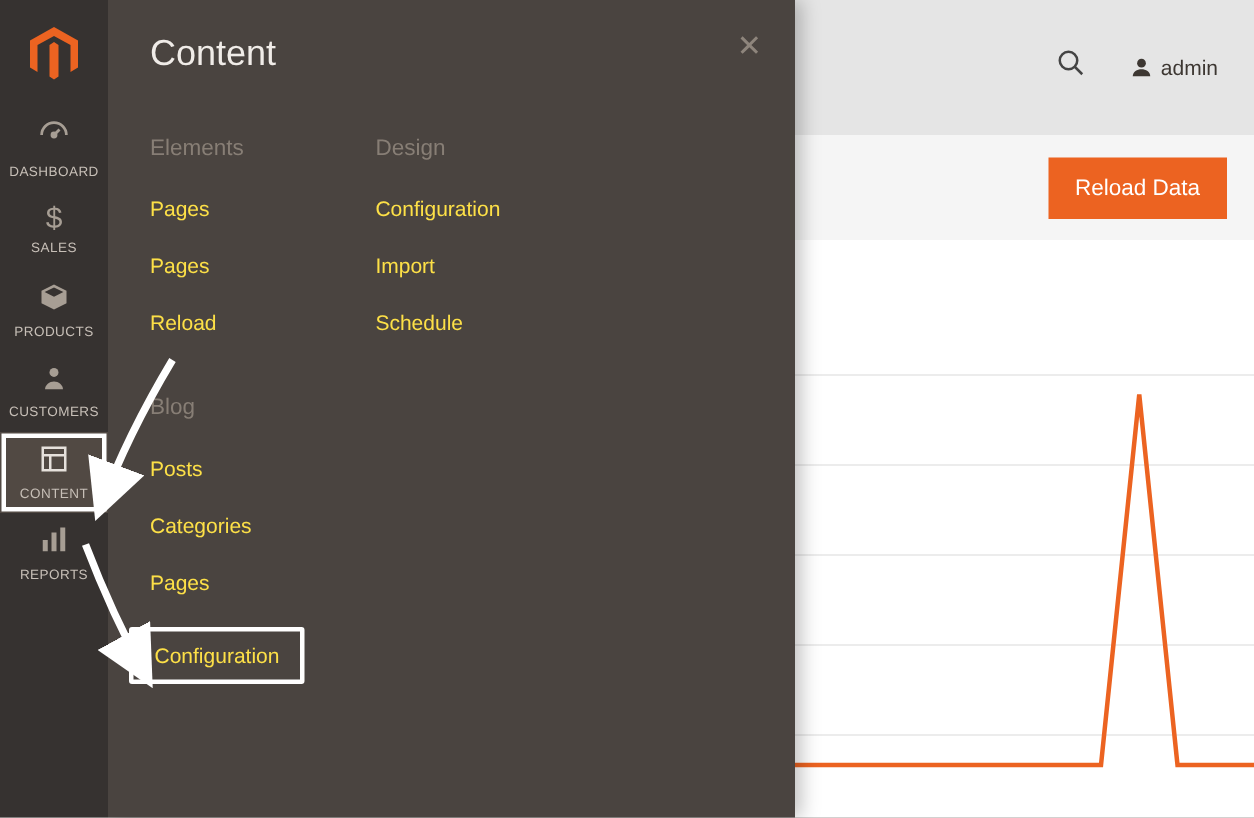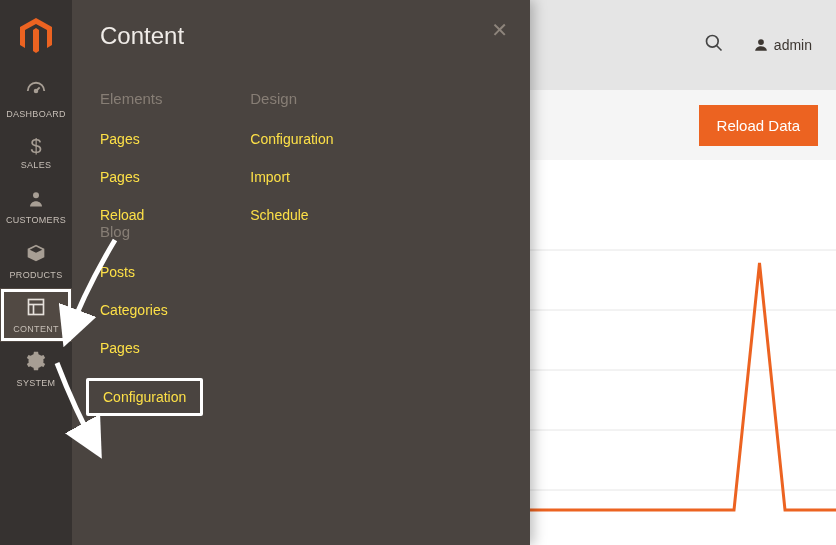--- a/index.html
+++ b/index.html
@@ -17,21 +17,21 @@
 
 
 .flyout{position:absolute;left:72px;top:0;width:458px;height:545px;background:#4a4440;z-index:9;padding:22px 28px;color:#e6e1dc;box-shadow:4px 0 12px rgba(0,0,0,.25)}
 .flyout h1{font-size:24px;font-weight:400;color:#f0ece8;margin-bottom:40px}
 .flyout .close{position:absolute;top:18px;right:22px;font-size:20px;color:#8e857c;cursor:pointer}
 .cols{display:flex;gap:47px}
 .col h3{font-size:15px;font-weight:400;color:#877e75;margin-bottom:24px}
 .col ul{list-style:none;display:flex;flex-direction:column;gap:22px}
 .col li{font-size:14px;color:#fde047;cursor:pointer}
 .col li.box{border:3px solid #fff;padding:8px 14px;margin-left:-14px;width:fit-content;border-radius:2px}
-.col.blog{}
+.col.blog{margin-top:40px}
 
 
 .mainbar{position:absolute;left:530px;top:0;right:0;height:90px;background:#e5e5e5;display:flex;align-items:center;justify-content:flex-end;gap:30px;padding-right:24px}
 .mainbar .search{font-size:20px;color:#444}
 .mainbar .user{display:flex;align-items:center;gap:6px;font-size:14px;color:#3d3732}
 .yellbar{position:absolute;left:530px;top:0;right:0;height:10px;background:#fff7d9}
 .pagehead{position:absolute;left:530px;top:90px;right:0;height:70px;background:#f5f5f5;display:flex;align-items:center;justify-content:flex-end;padding-right:18px}
 .reload{background:#ec6321;color:#fff;border:none;padding:12px 18px;font-size:15px;cursor:pointer}
 
 
@@ -123,45 +123,47 @@
           <circle cx="12" cy="12" r="1.5" fill="#a79e94"></circle>
           <line x1="12" y1="12" x2="16" y2="8"></line>
         </svg></span>
     <span class="lbl">DASHBOARD</span>
   </div>
   <div class="rail-item">
     <span class="ico">$</span>
     <span class="lbl">SALES</span>
   </div>
   <div class="rail-item">
+    <span class="ico"><svg width="20" height="20" viewBox="0 0 24 24" fill="#a79e94">
+          <path d="M12 2 2 7v10l10 5 10-5V7L12 2zm0 2.3 7.5 3.7L12 11.7 4.5 8 12 4.3z"></path>
+        </svg></span>
+    <span class="lbl">PRODUCTS</span>
+  </div>
+  <div class="rail-item">
     <span class="ico"><svg width="18" height="18" viewBox="0 0 24 24" fill="#a79e94">
           <circle cx="12" cy="7" r="4"></circle>
           <path d="M4 22c0-4 4-7 8-7s8 3 8 7"></path>
         </svg></span>
     <span class="lbl">CUSTOMERS</span>
-  </div>
-  <div class="rail-item">
-    <span class="ico"><svg width="20" height="20" viewBox="0 0 24 24" fill="#a79e94">
-          <path d="M12 2 2 7v10l10 5 10-5V7L12 2zm0 2.3 7.5 3.7L12 11.7 4.5 8 12 4.3z"></path>
-        </svg></span>
-    <span class="lbl">PRODUCTS</span>
   </div>
   <div class="rail-item active highlight">
     <span class="ico"><svg width="20" height="20" viewBox="0 0 24 24" fill="none" stroke="#e6e1dc" stroke-width="2">
           <rect x="3" y="3" width="18" height="18"></rect>
           <line x1="3" y1="9" x2="21" y2="9"></line>
           <line x1="9" y1="9" x2="9" y2="21"></line>
         </svg></span>
     <span class="lbl">CONTENT</span>
   </div>
   <div class="rail-item">
     <span class="ico"><svg width="20" height="20" viewBox="0 0 24 24" fill="#a79e94">
-          <path d="M12 8a4 4 0 1 0 0 8 4 4 0 0 0 0-8zm9 4a8.9 8.9 0 0 0-.2-2l2.2-1.7-2-3.5-2.6 1a9 9 0 0 0-3.4-2L14.5 1h-5L9 3.8a9 9 0 0 0-3.4 2l-2.6-1-2 3.5L3.2 10A8.9 8.9 0 0 0 3 12c0 .7.1 1.3.2 2L1 15.7l2 3.5 2.6-1a9 9 0 0 0 3.4 2L9.5 23h5l.5-2.8a9 9 0 0 0 3.4-2l2.6 1 2-3.5-2.2-1.7c.1-.7.2-1.3.2-2z"></path>
+          <rect x="3" y="12" width="4" height="9"></rect>
+          <rect x="10" y="6" width="4" height="15"></rect>
+          <rect x="17" y="2" width="4" height="19"></rect>
         </svg></span>
-    <span class="lbl">SYSTEM</span>
+    <span class="lbl">REPORTS</span>
   </div>
 </div>
 
 <svg class="arrow" style="left:55px;top:230px" width="70" height="120">
   <defs>
       <marker id="ah1" markerWidth="8" markerHeight="8" refX="6" refY="4" orient="auto">
         <path d="M0 0 8 4 0 8z" fill="#fff"></path>
       </marker>
     </defs>
   <path d="M60 10 Q30 60 12 108" stroke="#fff" stroke-width="5" fill="none" marker-end="url(#ah1)"></path>

